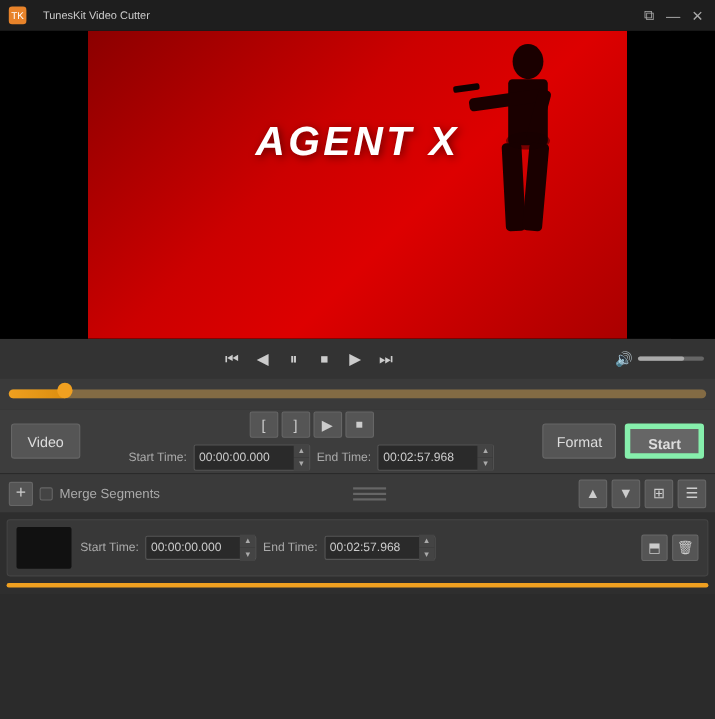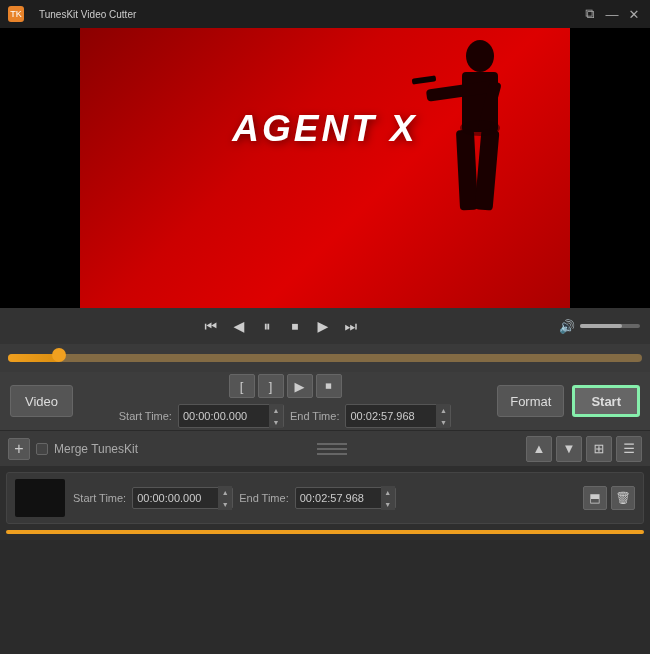--- a/index.html
+++ b/index.html
@@ -309,21 +309,21 @@
       border: 1px solid #666;
       color: #ddd;
       padding: 6px 12px;
       font-size: 13px;
       cursor: pointer;
       border-radius: 3px;
       height: 32px;
     }
     .start-btn {
       background: #666;
-      border: 3px solid #86efac;
+      border: 5px solid #86efac;
       color: #ddd;
       padding: 6px 16px;
       font-size: 13px;
       cursor: pointer;
       border-radius: 3px;
       height: 32px;
       font-weight: bold;
     }
 
     
@@ -559,21 +559,21 @@
     </div>
   </div>
 
   <button class="format-btn">Format</button>
   <button class="start-btn">Start</button>
 </div>
 
 <div class="segments-header">
   <button class="add-btn">+</button>
   <div class="merge-checkbox"></div>
-  <span class="merge-label">Merge TunesKit</span>
+  <span class="merge-label">Merge Segments</span>
   <div class="drag-handle">
     <div class="drag-lines">
       <div class="drag-line"></div>
       <div class="drag-line"></div>
       <div class="drag-line"></div>
     </div>
   </div>
   <div class="segment-actions">
     <button class="seg-action-btn">▲</button>
     <button class="seg-action-btn">▼</button>

